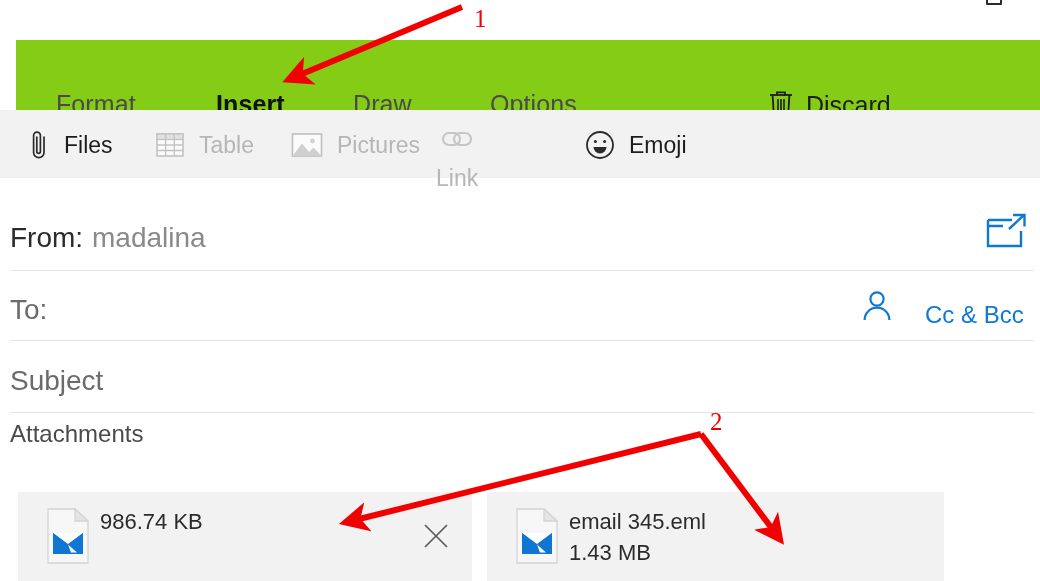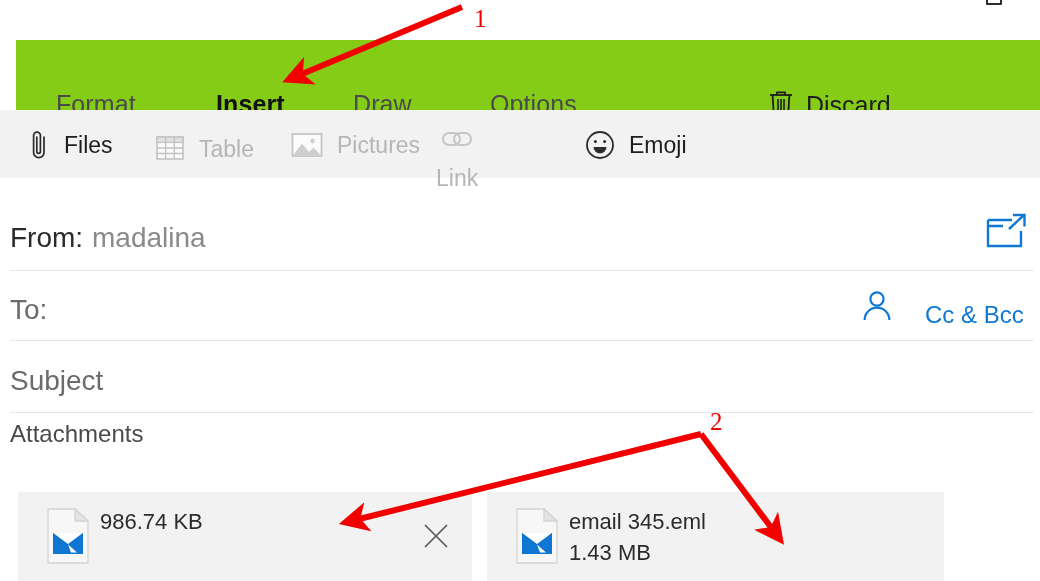--- a/index.html
+++ b/index.html
@@ -136,21 +136,21 @@
 
     <div class="ribbon-item" style="left:28px;">
       <span>
         <svg width="22" height="34" viewBox="0 0 22 34">
           <path d="M16 9 V24.5 a5.2 5.2 0 0 1 -10.4 0 V7.5 a3.4 3.4 0 0 1 6.8 0 V23.5 a1.8 1.8 0 0 1 -3.6 0 V9" stroke="#2b2b2b" stroke-width="1.7" fill="none" stroke-linecap="round"></path>
         </svg>
       </span>
       <span>Files</span>
     </div>
 
-    <div class="ribbon-item disabled" style="left:155px;align-items:flex-end;">
+    <div class="ribbon-item disabled" style="left:155px;">
       <span>
         <svg width="30" height="30" viewBox="0 0 30 30">
           <rect x="2" y="4" width="26" height="22" stroke="#c2c2c2" stroke-width="1.6" fill="#fafafa"></rect>
           <rect x="2" y="4" width="26" height="5.5" fill="#e0e0e0" stroke="#c2c2c2" stroke-width="1.2"></rect>
           <path d="M2 15 H28 M2 20.5 H28 M10.6 4 V26 M19.3 4 V26" stroke="#c2c2c2" stroke-width="1.3" fill="none"></path>
         </svg>
       </span>
       <span>Table</span>
     </div>
 

